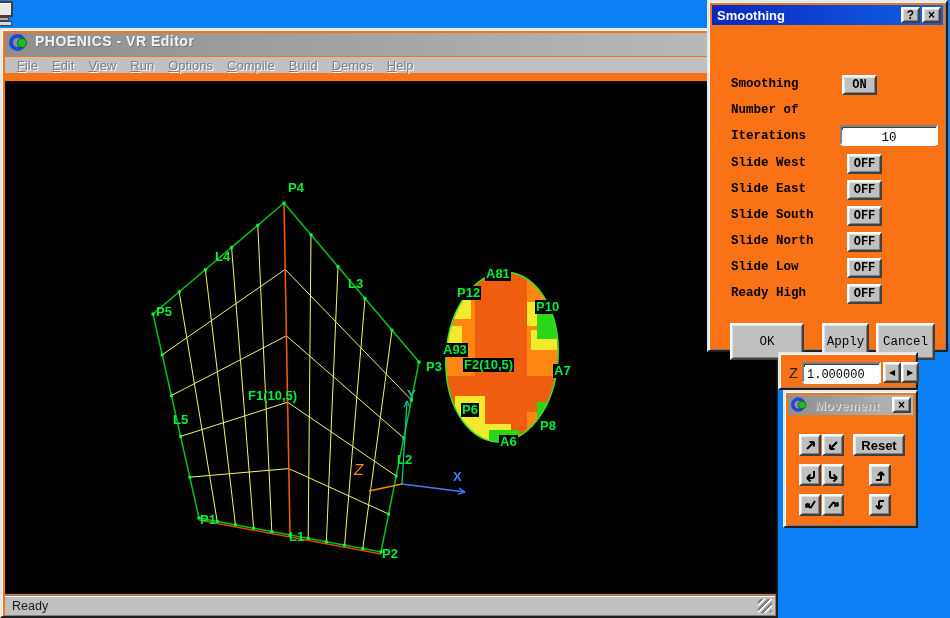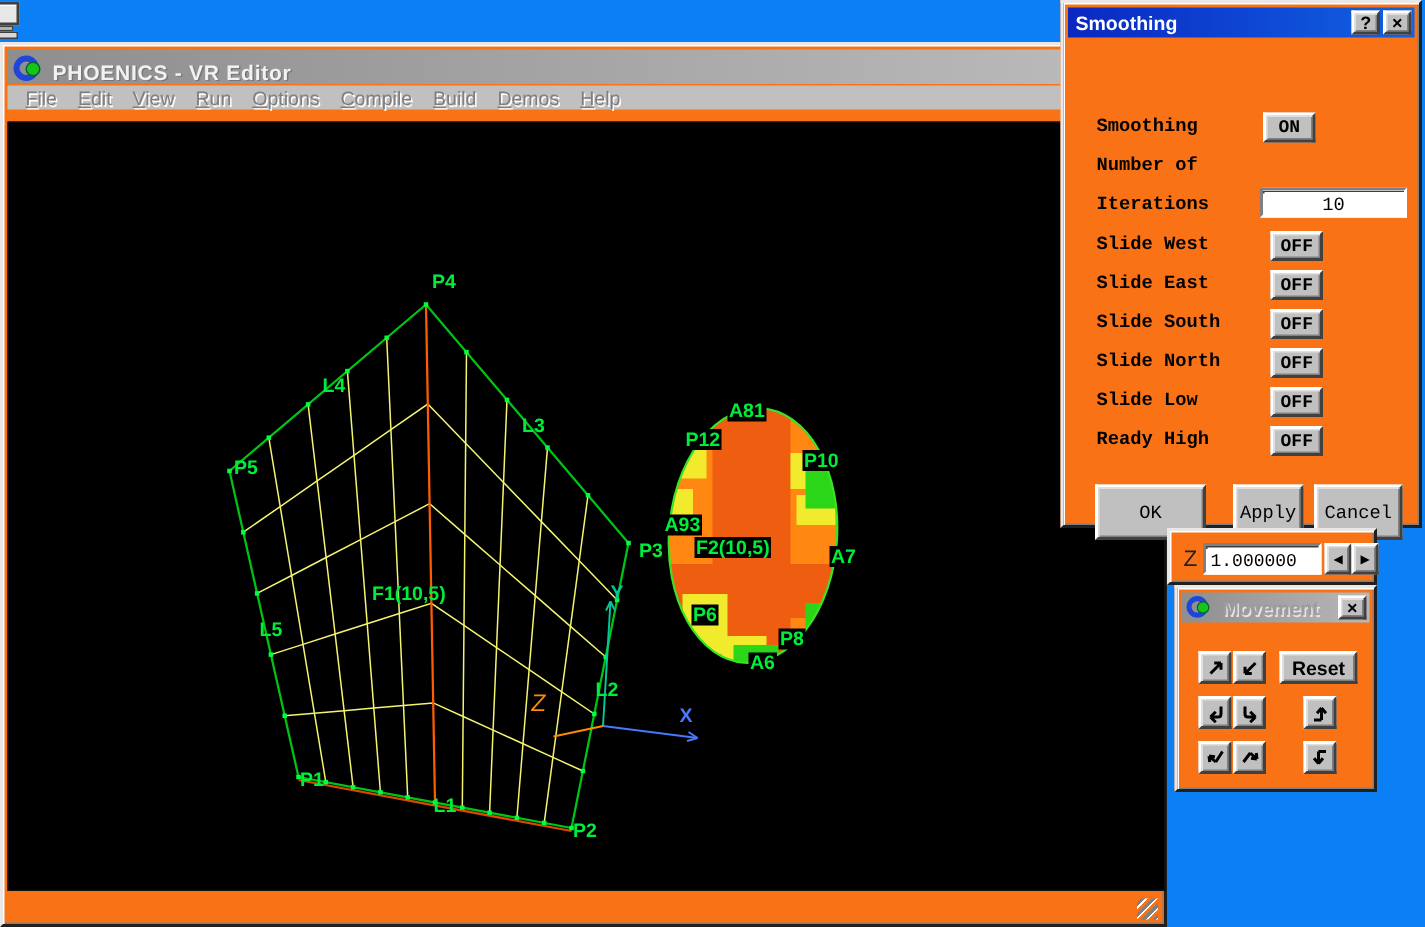--- a/index.html
+++ b/index.html
@@ -17,21 +17,21 @@
   
   #desktop-icon { position:absolute; left:-6px; top:1px; width:20px; height:26px; }
   #desktop-icon .screen { position:absolute; left:0; top:0; width:19px; height:16px;
       background:#e8e8e8; border:2px solid #404040; box-shadow:inset 1px 1px 0 #fff; }
   #desktop-icon .stand { position:absolute; left:4px; top:16px; width:11px; height:4px; background:#b0b0b0; border:1px solid #404040;}
   #desktop-icon .base { position:absolute; left:1px; top:20px; width:17px; height:5px; background:#d8d8d8; border:1px solid #404040;}
 
   
   #main-window { left:0; top:28px; width:778px; height:590px; }
   #main-titlebar { left:3px; top:3px; width:770px; height:23px;
-      background:linear-gradient(90deg,#8e8e8e,#bdbdbd); display:flex; align-items:flex-end; padding-left:4px; }
+      background:linear-gradient(90deg,#8e8e8e,#bdbdbd); display:flex; align-items:flex-start; padding-left:4px; }
   .app-logo { position:relative; width:20px; height:20px; flex:0 0 20px; }
   .app-logo .cring { position:absolute; left:0; top:1px; width:17px; height:17px; border-radius:50%;
       border:4px solid #1f46d8; background:transparent; }
   .app-logo .gball { position:absolute; left:8px; top:5px; width:10px; height:10px; border-radius:50%;
       background:#19c419; border:1px solid #063; }
   #main-title { color:#f2f2f2; font-weight:bold; font-size:14px; margin-left:6px; letter-spacing:.5px;
       text-shadow:1px 1px 0 #777; }
   #menubar { left:3px; top:27px; width:770px; height:16px; display:flex; align-items:center;
       gap:14px; padding-left:12px; background:#c0c0c0; }
   .menu-item { font-size:13px; color:#7e7e7e; text-shadow:1px 1px 0 #ffffff; }
@@ -198,27 +198,30 @@
         <div class="vp-label" style="left: 194px; top: 431px;">P1</div>
         <div class="vp-label" style="left: 283px; top: 448px;">L1</div>
         <div class="vp-label" style="left: 376px; top: 465px;">P2</div>
         <div class="vp-label boxed" style="left: 479px; top: 185px;">A81</div>
         <div class="vp-label boxed" style="left: 450px; top: 204px;">P12</div>
         <div class="vp-label boxed" style="left: 529px; top: 218px;">P10</div>
         <div class="vp-label boxed" style="left: 436px; top: 261px;">A93</div>
         <div class="vp-label boxed" style="left: 457px; top: 276px;">F2(10,5)</div>
         <div class="vp-label boxed" style="left: 547px; top: 282px;">A7</div>
         <div class="vp-label boxed" style="left: 455px; top: 321px; text-align: right;">P6</div>
-        <div class="vp-label boxed" style="left: 513px; top: 337px;">P8</div>
+        <div class="vp-label boxed" style="left: 533px; top: 337px;">P8</div>
         <div class="vp-label boxed" style="left: 493px; top: 353px;">A6</div>
         <div class="vp-label" style="left: 447px; top: 388px; color: rgb(72, 120, 255);">X</div>
         <div class="vp-label" style="left: 401px; top: 306px; color: rgb(0, 200, 155);">Y</div>
         <div class="vp-label" style="left: 348px; top: 381px; color: rgb(255, 138, 0); font-size: 16px; font-weight: normal; transform: skewX(-8deg);">Z</div>
       </div>
 
+  </div>
+  <div id="statusbar" class="abs">
+    <span id="status-text">Ready</span>
   </div>
   <div id="resize-grip"></div>
 </div>
 
 <div id="smoothing-dialog" class="abs winborder">
   <div id="smoothing-titlebar" class="abs">
     <span id="smoothing-title">Smoothing</span>
     <span class="cap-btn btn3d">?</span>
     <span class="cap-btn btn3d">×</span>
   </div>

